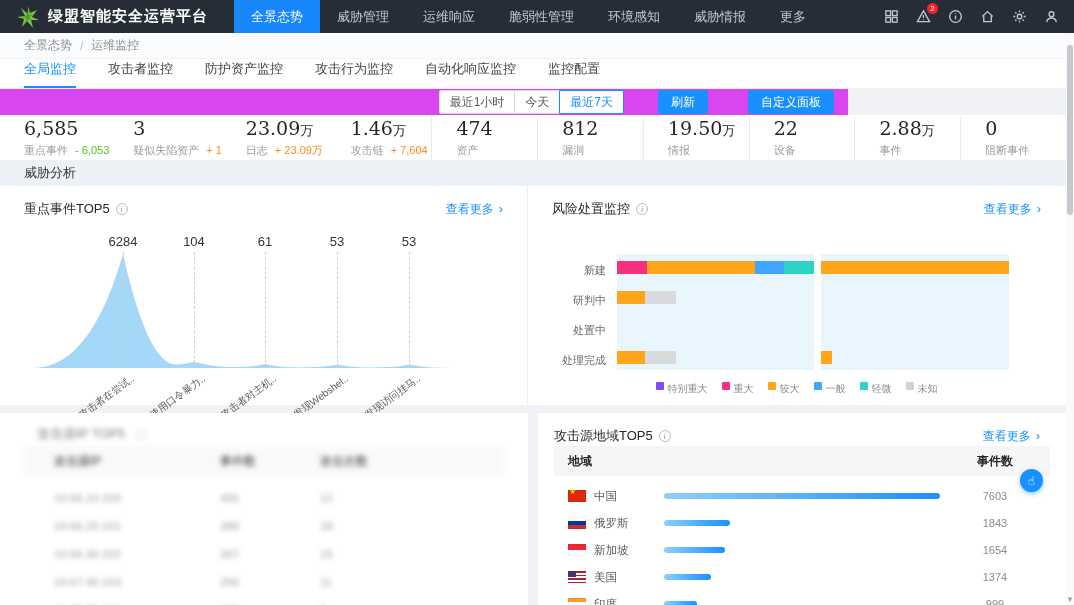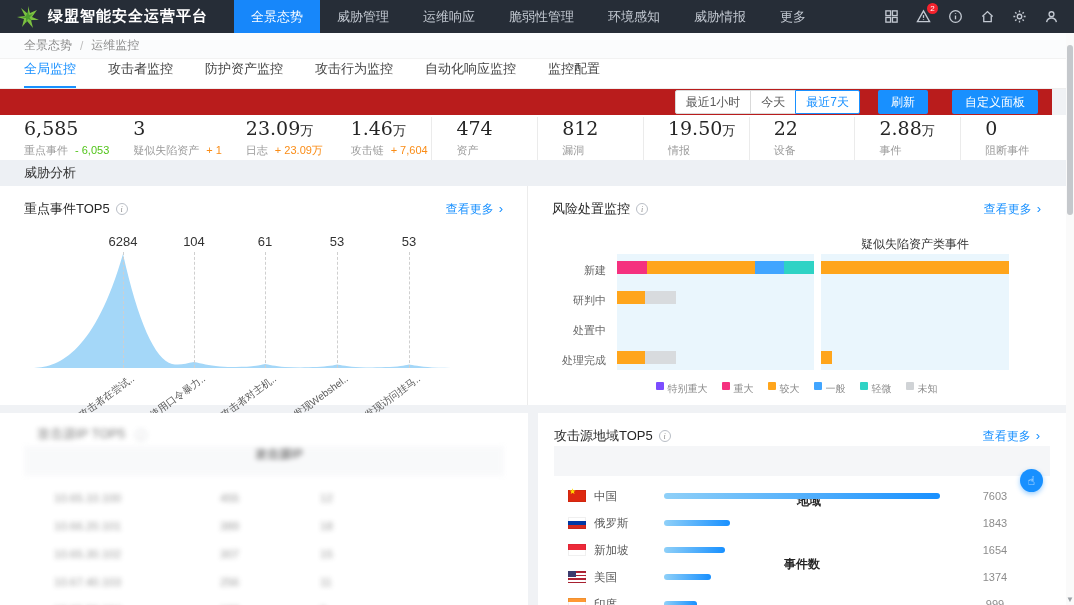--- a/index.html
+++ b/index.html
@@ -18,21 +18,21 @@
   .nicon{position:relative;width:17px;height:17px;margin-left:15px;display:flex;align-items:center;justify-content:center;cursor:pointer;}
   .nicon svg{width:15px;height:15px;stroke:#c3c9d2;fill:none;stroke-width:1.4;}
   .badge{position:absolute;top:-5px;right:-6px;background:#f5222d;color:#fff;font-size:8px;min-width:11px;height:11px;line-height:11px;text-align:center;border-radius:6px;padding:0 2px;}
 
   
   .breadcrumb{height:26px;background:#fbfcfd;display:flex;align-items:center;padding-left:24px;color:#8c8c8c;font-size:12px;width:1066px;border-bottom:1px solid #f2f2f2;}
   .breadcrumb .sep{margin:0 8px;color:#bfbfbf;}
   .tabs{height:30px;background:#fff;display:flex;align-items:flex-end;padding-left:24px;border-bottom:1px solid #eeeeee;width:1066px;}
   .tab{margin-right:32px;padding-bottom:8px;font-size:13px;color:#444;cursor:pointer;border-bottom:2px solid transparent;white-space:nowrap;font-family:Liberation Serif, serif;}
   .tab.active{color:#1890ff;border-bottom-color:#1890ff;}
-  .toolbar{height:26px;background:#b91c1c;display:flex;align-items:center;justify-content:flex-end;padding-right:14px;width:1052px;}
+  .toolbar{height:26px;background:#d946ef;display:flex;align-items:center;justify-content:flex-end;padding-right:14px;width:848px;gap:16px;}
   .tgroup{display:flex;}
   .tbtn{height:24px;line-height:22px;padding:0 10px;border:1px solid #d9d9d9;background:#fff;color:#595959;font-size:12px;cursor:pointer;margin-left:-1px;white-space:nowrap;}
   .tbtn:first-child{border-radius:2px 0 0 2px;margin-left:0;}
   .tbtn:last-child{border-radius:0 2px 2px 0;}
   .tbtn.active{color:#1890ff;border-color:#1890ff;position:relative;z-index:1;}
   .pbtn{height:24px;line-height:24px;padding:0 13px;background:#1890ff;color:#fff;border:none;border-radius:2px;font-size:12px;cursor:pointer;white-space:nowrap;}
   .pbtn.refresh{margin-left:18px;}
   .pbtn.custom{margin-left:24px;}
 
   
@@ -75,21 +75,21 @@
   .legend{position:absolute;top:196px;left:0;right:0;display:flex;justify-content:center;align-items:center;}
   .litem{display:flex;align-items:flex-start;margin:0 7px;cursor:pointer;}
   .swatch{width:8px;height:8px;border-radius:1px;margin-right:4px;}
   .llabel{font-size:10px;color:#8c8c8c;white-space:nowrap;}
 
   
   .row-bottom{display:flex;margin-top:8px;width:1066px;height:192px;}
   .b-left{width:528px;background:#fff;margin-right:10px;}
   .b-right{flex:1;background:#fff;}
   .redacted{filter:blur(2.5px);opacity:.6;}
-  .thead{position:absolute;left:24px;right:24px;top:33px;height:30px;background:#f5f6f8;display:flex;align-items:center;flex-direction:column;}
+  .thead{position:absolute;left:24px;right:24px;top:33px;height:30px;background:#f5f6f8;display:flex;align-items:center;}
   .th{font-size:12px;color:#262626;font-weight:bold;white-space:nowrap;}
   .trow{position:absolute;left:24px;right:24px;height:26px;display:flex;align-items:center;}
   .td{font-size:11.5px;color:#595959;white-space:nowrap;}
   .bl-title{position:absolute;left:37px;top:12px;font-size:13px;color:#262626;}
 
   
   .col-region{padding-left:14px;flex:0 0 110px;display:flex;align-items:center;}
   .col-bar{flex:1;}
   .col-val{flex:0 0 110px;text-align:center;}
   .flag{width:18px;height:12px;display:inline-block;position:relative;margin-right:8px;flex:0 0 18px;box-shadow:0 0 0 1px rgba(0,0,0,.06) inset;}
@@ -294,21 +294,20 @@
     <div class="xlabel" style="left:320px">发现访问挂马..</div>
   </section>
 
   <section class="panel panel-right">
     <div class="phead">
       <span class="ptitle">风险处置监控</span>
       <span class="info">i</span>
       <span class="vmore">查看更多</span>
     </div>
 
-    <div class="ctitle" style="left:293px;width:188px">疑似失陷资产类事件</div>
 
     <div class="cbg" style="left:89px;width:197px"></div>
     <div class="cbg" style="left:293px;width:188px"></div>
 
     <div class="rlabel" style="top:77px">新建</div>
     <div class="rlabel" style="top:107px">研判中</div>
     <div class="rlabel" style="top:137px">处置中</div>
     <div class="rlabel" style="top:167px">处理完成</div>
 
     <div class="track" style="left:89px;width:197px;top:75px">

